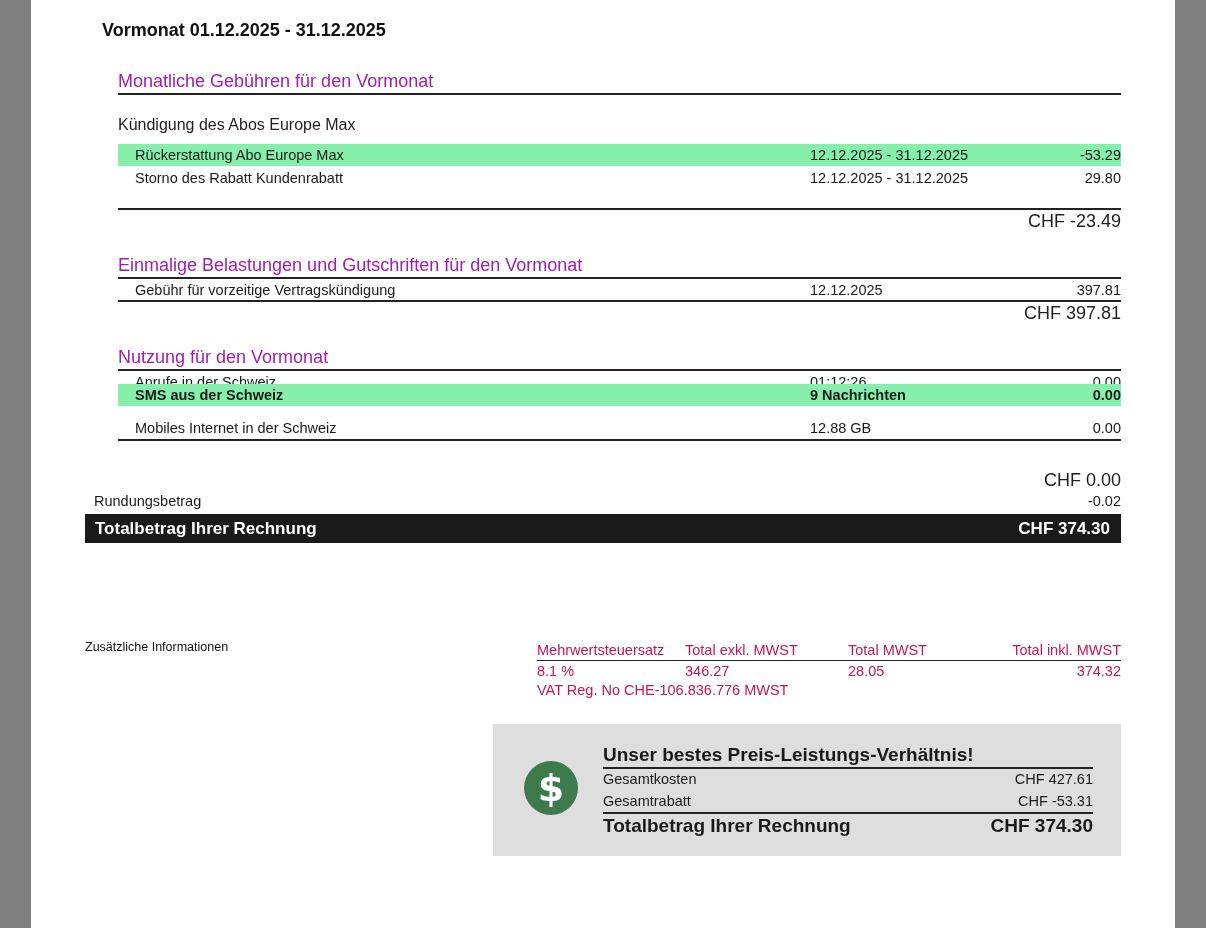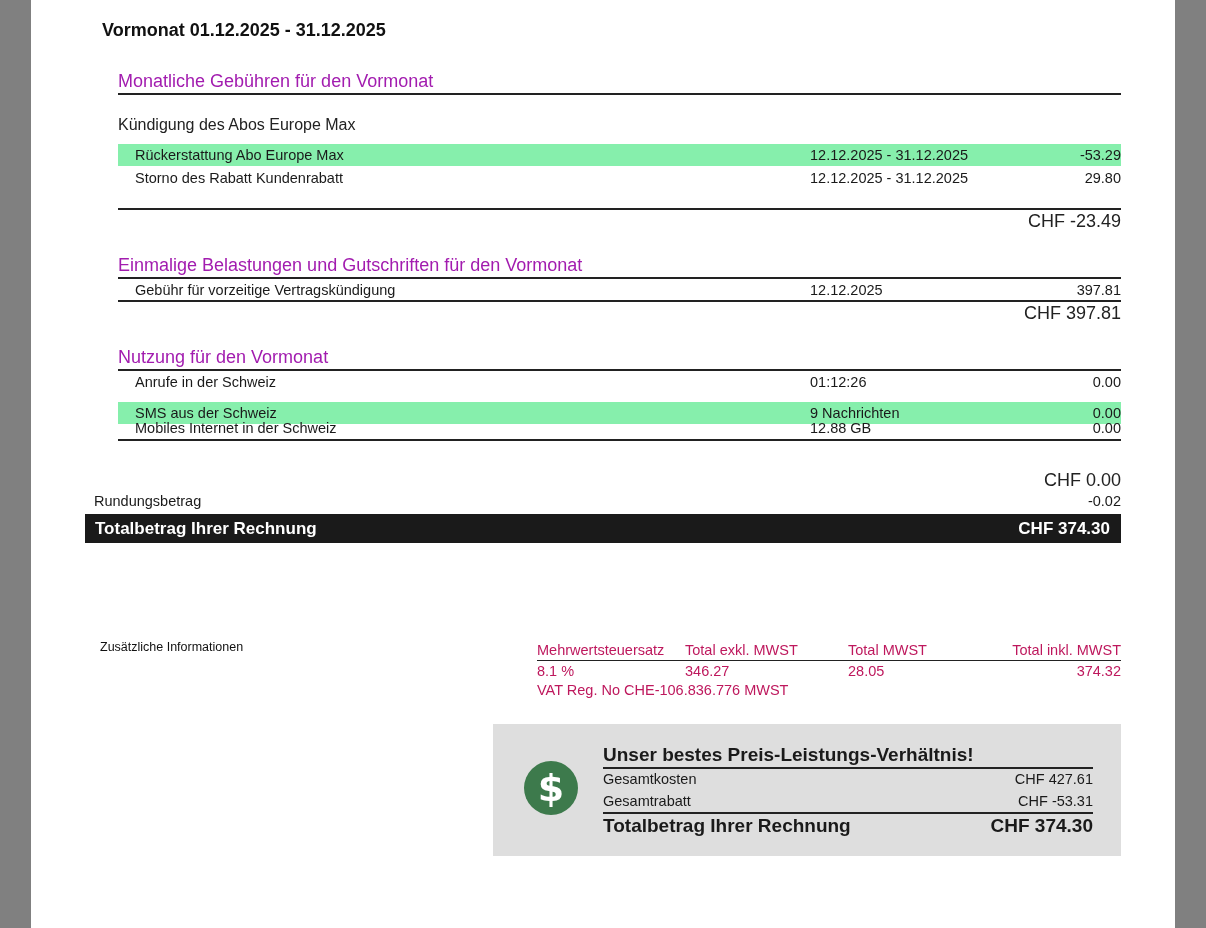--- a/index.html
+++ b/index.html
@@ -12,21 +12,21 @@
   .hline { position:absolute; height:1.5px; background:#222; }
   .row { position:absolute; left:87px; width:1003px; height:22px; font-size:14.5px; line-height:22px; }
   .row.shaded { background:#86efac; }
   .row .c1 { position:absolute; left:17px; }
   .row .c2 { position:absolute; left:692px; }
   .row .c3 { position:absolute; right:0; text-align:right; }
   .subtotal { position:absolute; right:54px; font-size:18px; color:#222; }
   .total-bar { position:absolute; left:54px; top:514px; width:1036px; height:29px; background:#1a1a1a; color:#fff; font-weight:bold; font-size:17px; line-height:29px; }
   .total-bar .lbl { position:absolute; left:10px; }
   .total-bar .val { position:absolute; right:11px; }
-  .info { left:54px; top:640px; font-size:12.5px; line-height:15.5px; color:#111;margin-left:15px; }
+  .info { left:54px; top:640px; font-size:12.5px; line-height:15.5px; color:#111; }
   .info ul { margin:0; padding:0; list-style:none; }
   .info li { padding-left:4px; }
   .info li::before { content:"\2022 "; }
   .vat { position:absolute; left:506px; top:640px; width:584px; font-size:14.5px; color:#be185d; }
   .vat .hdr, .vat .vals { position:relative; height:20px; line-height:20px; }
   .vat .hdr { border-bottom:1.5px solid #222; }
   .vat span { position:absolute; }
   .vat .k1 { left:0; } .vat .k2 { left:148px; } .vat .k3 { left:311px; } .vat .k4 { right:0; }
   .vat .reg { line-height:18px; }
   .promo { position:absolute; left:462px; top:724px; width:628px; height:132px; background:#dedede; }
@@ -72,21 +72,21 @@
   <div class="hline" style="left:87px;top:300px;width:1003px;"></div>
   <div class="subtotal" style="top:303px;">CHF 397.81</div>
 
   <div class="abs sec-title" style="left:87px;top:347px;">Nutzung für den Vormonat</div>
   <div class="hline" style="left:87px;top:369px;width:1003px;"></div>
   <div class="row" style="top:371px;">
     <span class="c1">Anrufe in der Schweiz</span>
     <span class="c2">01:12:26</span>
     <span class="c3">0.00</span>
   </div>
-  <div class="row shaded" style="top:402px;">
+  <div class="row shaded" style="top:384px;font-weight:bold;">
     <span class="c1">SMS aus der Schweiz</span>
     <span class="c2">9 Nachrichten</span>
     <span class="c3">0.00</span>
   </div>
   <div class="row" style="top:417px;">
     <span class="c1">Mobiles Internet in der Schweiz</span>
     <span class="c2">12.88 GB</span>
     <span class="c3">0.00</span>
   </div>
   <div class="hline" style="left:87px;top:439px;width:1003px;"></div>

